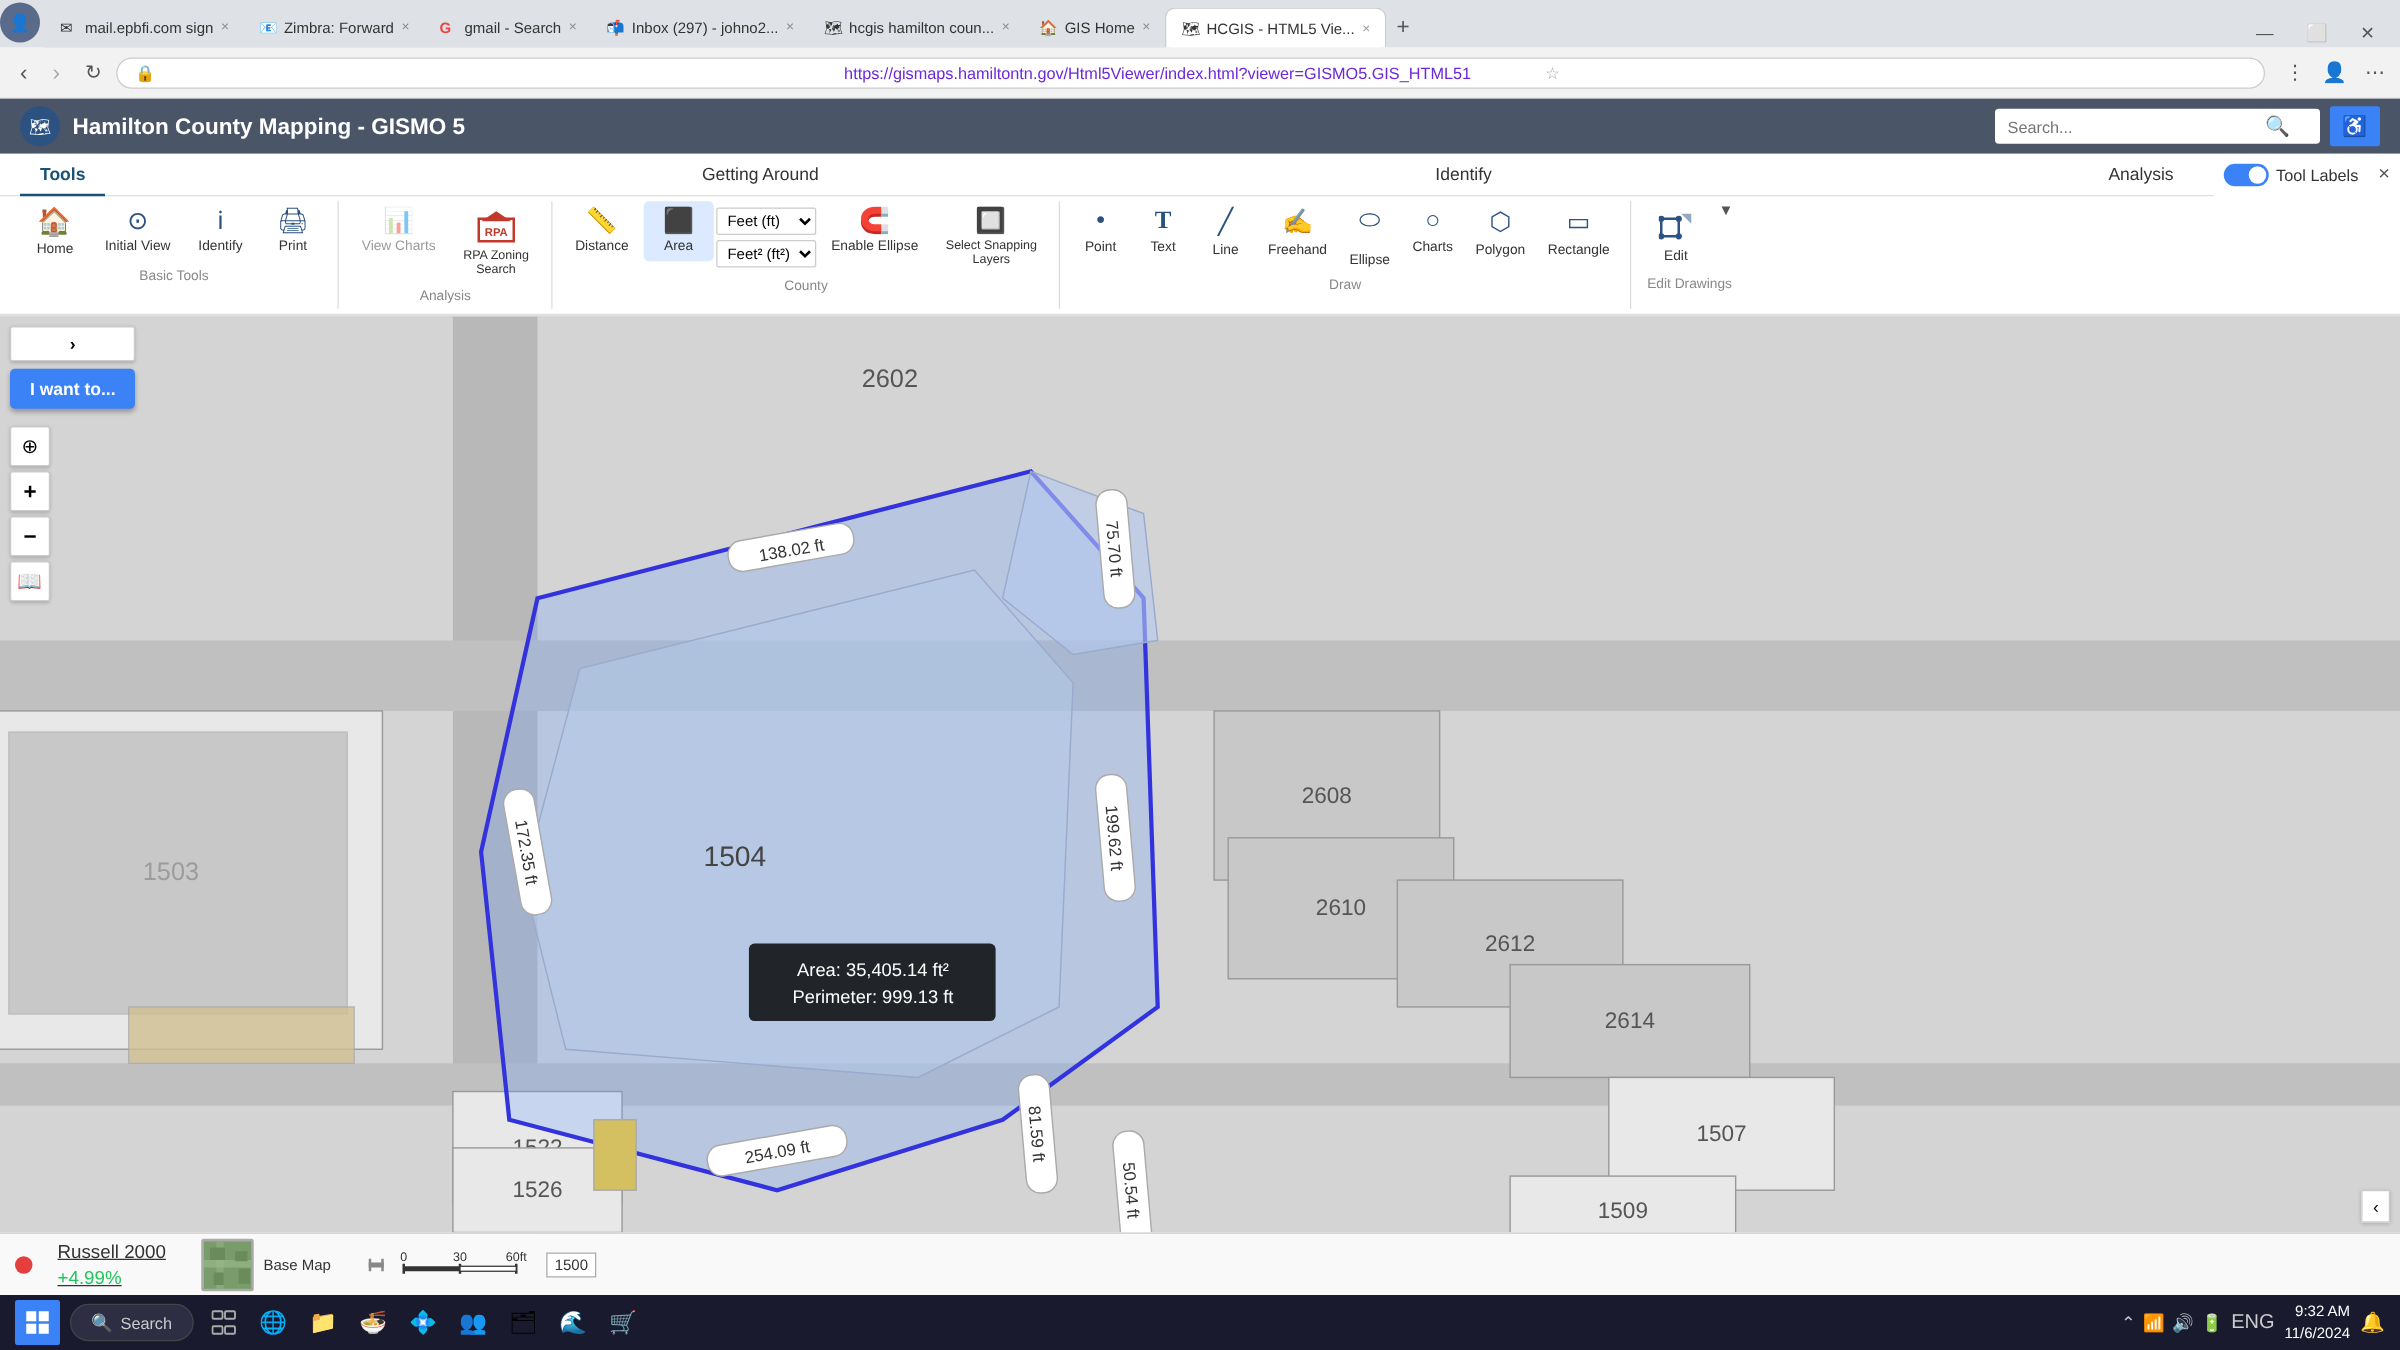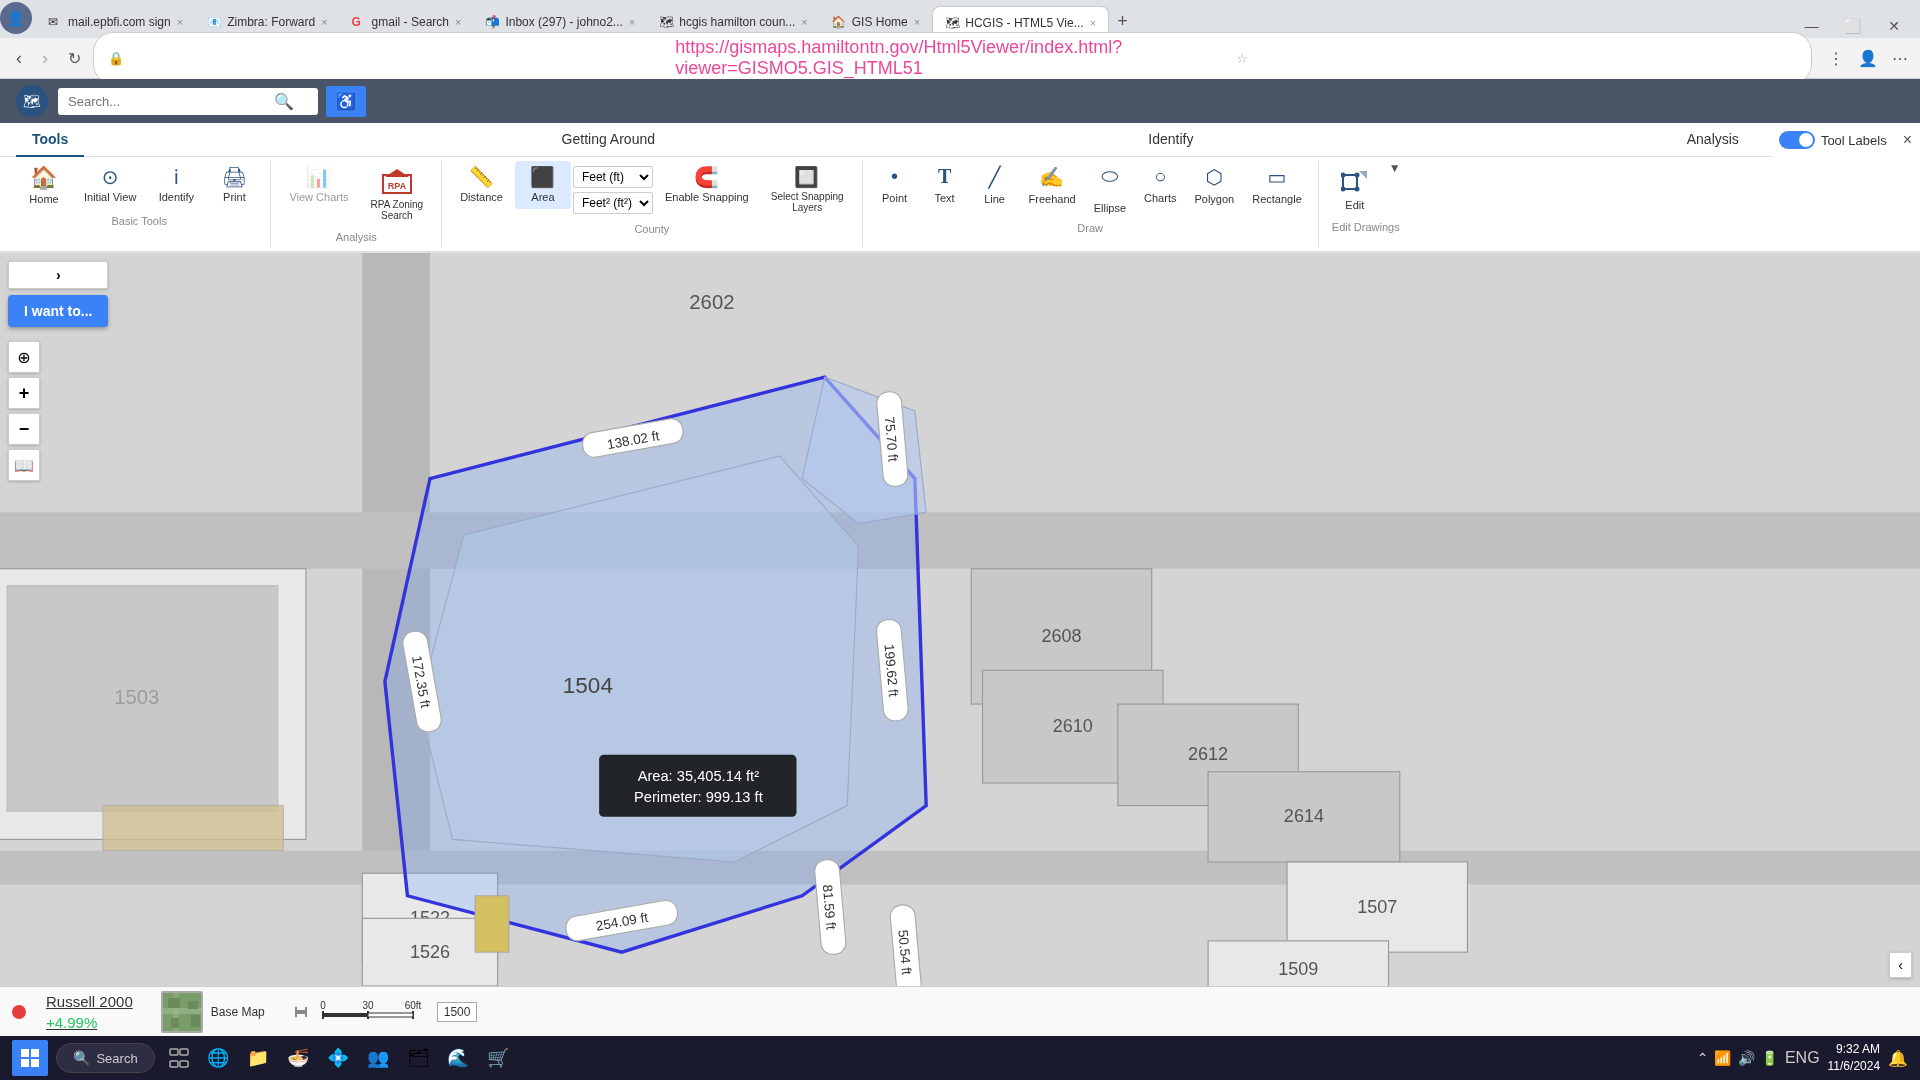--- a/index.html
+++ b/index.html
@@ -123,35 +123,36 @@
         <button style="background:none;border:none;cursor:pointer;padding:4px 12px;font-size:14px;color:#555;">✕</button>
       </div>
     </div>
 
     <div class="browser-nav">
       <button style="background:none;border:none;cursor:pointer;font-size:18px;color:#555;padding:4px 8px;">‹</button>
       <button style="background:none;border:none;cursor:pointer;font-size:18px;color:#aaa;padding:4px 8px;">›</button>
       <button style="background:none;border:none;cursor:pointer;font-size:16px;color:#555;padding:4px 8px;">↻</button>
       <div class="address-bar">
         <span style="font-size:13px;color:#555;margin-right:6px;">🔒</span>
-        <span style="font-size:18px;color:#ec4899;">https://gismaps.hamiltontn.gov/Html5Viewer/index.html?viewer=GISMO5.GIS_HTML51</span>
+        <span style="font-size:13px;color:#6d28d9;">https://gismaps.hamiltontn.gov/Html5Viewer/index.html?viewer=GISMO5.GIS_HTML51</span>
         <span style="margin-left:auto;color:#aaa;">☆</span>
       </div>
       <div class="nav-icons">
         <span class="nav-icon">⋮</span>
         <span class="nav-icon">👤</span>
         <span class="nav-icon">⋯</span>
       </div>
     </div>
   </div>
 
   <div class="app-header">
     <div style="width:32px;height:32px;background:#2c5282;border-radius:50%;display:flex;align-items:center;justify-content:center;margin-right:10px;">
       <span style="color:white;font-size:14px;">🗺</span>
     </div>
+    <span class="app-title">Hamilton County Mapping - GISMO 5</span>
     <div class="header-search">
       <input type="text" style="border: none; outline: none; font-size: 13px; width: 200px;" placeholder="Search...">
       <span class="header-search-icon">🔍</span>
     </div>
     <button class="header-accessibility">♿</button>
   </div>
 
   <div class="toolbar">
     <div style="display:flex; align-items:center;">
       <div class="toolbar-tabs" style="flex:1;justify-content:space-between;">
@@ -226,21 +227,21 @@
               <div class="measure-dropdowns">
                 <select class="measure-select">
                   <option>Feet (ft)</option>
                 </select>
                 <select class="measure-select">
                   <option>Feet² (ft²)</option>
                 </select>
               </div>
               <button class="tool-btn">
                 <span class="tool-icon" style="font-size:20px;">🧲</span>
-                <span class="tool-btn-label">Enable Snapping</span>
+                <span class="tool-btn-label">Enable Ellipse</span>
               </button>
               <button class="tool-btn">
                 <span class="tool-icon" style="font-size:20px;">🔲</span>
                 <span class="tool-btn-label" style="font-size:10px;">Select Snapping<br>Layers</span>
               </button>
             </div>
           </div>
         </div>
         <div class="toolbar-group-label">County</div>
       </div>

